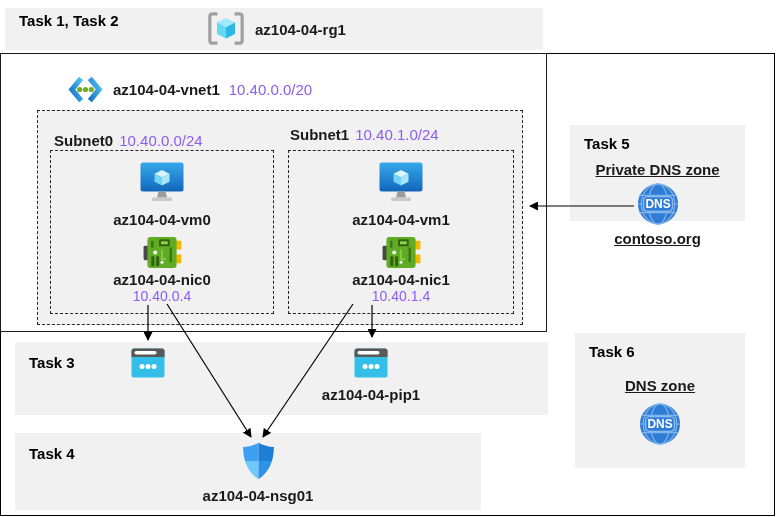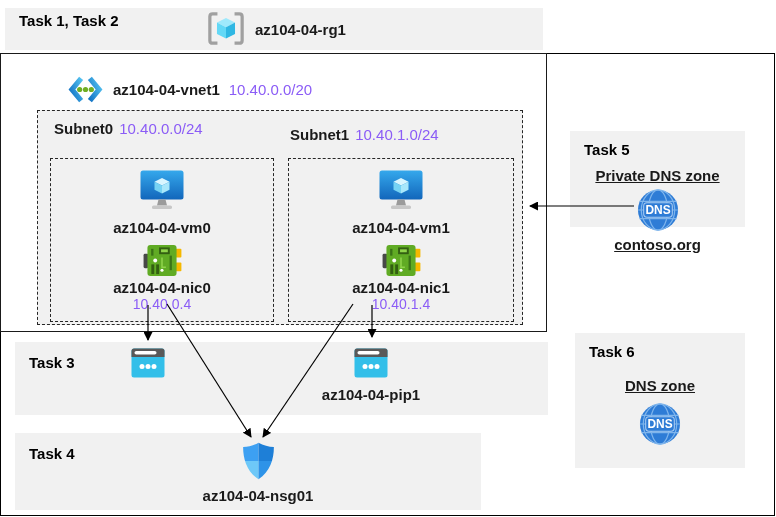--- a/index.html
+++ b/index.html
@@ -15,28 +15,28 @@
   .top-band .blue-label{position:absolute;left:17px;top:50%;transform:translateY(-50%);}
   .top-band .rg-icon{position:absolute;left:202px;top:3px;}
   .top-band .res-name{position:absolute;left:250px;top:50%;transform:translateY(-50%);}
   
   .outer-frame{position:absolute;left:0;top:53px;width:773px;height:461px;border:1px solid #000;}
   
   .vnet-box{position:absolute;left:0;top:53px;width:545px;height:277px;background:#fff;border:1px solid #1a1a1a;}
   .vnet-header{position:absolute;left:66px;top:17px;height:36px;display:flex;align-items:center;gap:9px;}
   .address-space{position:absolute;left:36px;top:56px;width:484px;height:213px;background:#f1f1f1;border:1px dashed #262626;}
   .subnet-title{position:absolute;display:flex;gap:6px;align-items:baseline;}
-  .subnet-box{position:absolute;top:47px;width:222px;height:162px;border:1px dashed #262626;}
+  .subnet-box{position:absolute;top:39px;width:222px;height:162px;border:1px dashed #262626;}
   .subnet-box .vm-icon{position:absolute;left:50%;top:10px;transform:translateX(-50%);}
   .subnet-box .vm-name{position:absolute;top:60px;width:100%;}
   .subnet-box .nic-icon{position:absolute;left:50%;top:85px;transform:translateX(-50%);}
   .subnet-box .nic-name{position:absolute;top:120px;width:100%;}
   .subnet-box .nic-ip{position:absolute;top:137px;width:100%;font-size:14px;}
   
-  .t5-panel{left:570px;top:131px;width:175px;height:96px;}
+  .t5-panel{left:570px;top:125px;width:175px;height:96px;}
   .t6-panel{left:575px;top:333px;width:170px;height:135px;}
   .panel .blue-label{position:absolute;left:14px;top:10px;}
   .panel .title{position:absolute;width:100%;font-weight:bold;font-size:15px;color:#1a1a1a;text-decoration:underline;}
   .panel .dns-icon{position:absolute;left:50%;transform:translateX(-50%);}
   
   .t3-band{left:15px;top:342px;width:533px;height:73px;}
   .t4-band{left:15px;top:433px;width:466px;height:77px;}
   .band .blue-label{position:absolute;left:14px;top:12px;}
   .pip-group{position:absolute;top:6px;width:120px;text-align:center;}
   .pip-group .res-name{display:block;margin-top:4px;}
@@ -78,21 +78,21 @@
         <path d="M23.5,4.5 L33,16 L23.5,27.5" fill="none" stroke="url(#vng)" stroke-width="5.4" stroke-linejoin="miter"></path>
         <circle cx="13" cy="16" r="2.7" fill="#6fae23"></circle>
         <circle cx="19" cy="16" r="2.7" fill="#6fae23"></circle>
         <circle cx="25" cy="16" r="2.7" fill="#6fae23"></circle>
       </svg>
       <span class="res-name">az104-04-vnet1</span>
       <span class="muted">10.40.0.0/20</span>
     </div>
 
     <div class="address-space">
-      <div class="subnet-title" style="left:16px;top:9px;">
+      <div class="subnet-title" style="left:16px;top:21px;">
         <span class="res-name">Subnet0</span>
         <span class="muted">10.40.0.0/24</span>
       </div>
       <div class="subnet-title" style="left:252px;top:15px;">
         <span class="res-name">Subnet1</span>
         <span class="muted">10.40.1.0/24</span>
       </div>
 
       <div class="subnet-box" style="left:12px;width:222px;">
         <svg class="icon vm-icon" width="46" height="42" viewBox="0 0 46 42">

